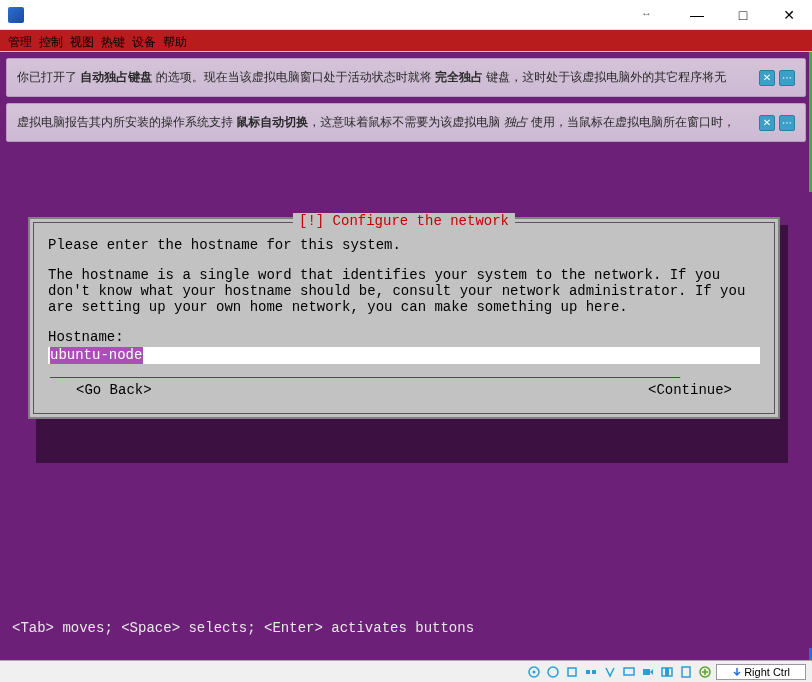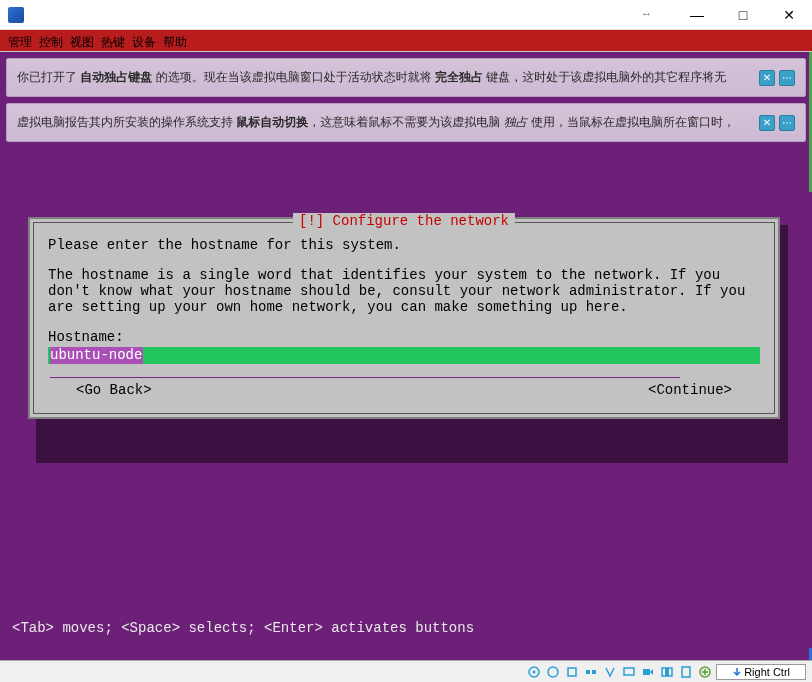--- a/index.html
+++ b/index.html
@@ -136,21 +136,21 @@
     .installer-content {
       padding: 14px 14px 14px 14px;
       font-size: 14px;
       color: #000;
       font-family: "Courier New", monospace;
       line-height: 1.15;
     }
     .installer-content p { margin-bottom: 14px; }
     .hostname-label { margin-bottom: 2px; }
     .hostname-field {
-      background: #22c55e;
+      background: #ffffff;
       color: #fff;
       padding: 0 2px;
       font-family: "Courier New", monospace;
       font-size: 14px;
       margin-bottom: 18px;
       height: 17px;
       line-height: 17px;
     }
     .hostname-value {
       background: #a94fb6;

